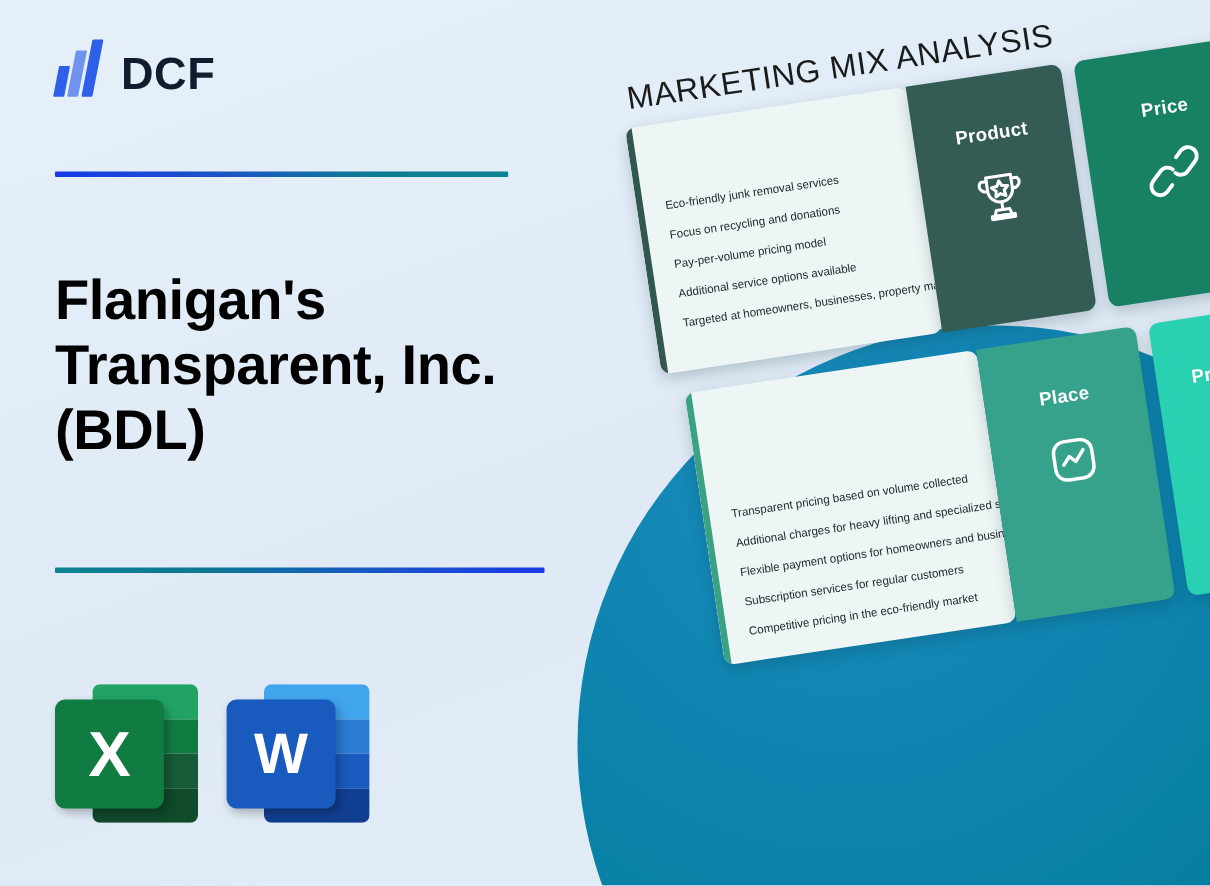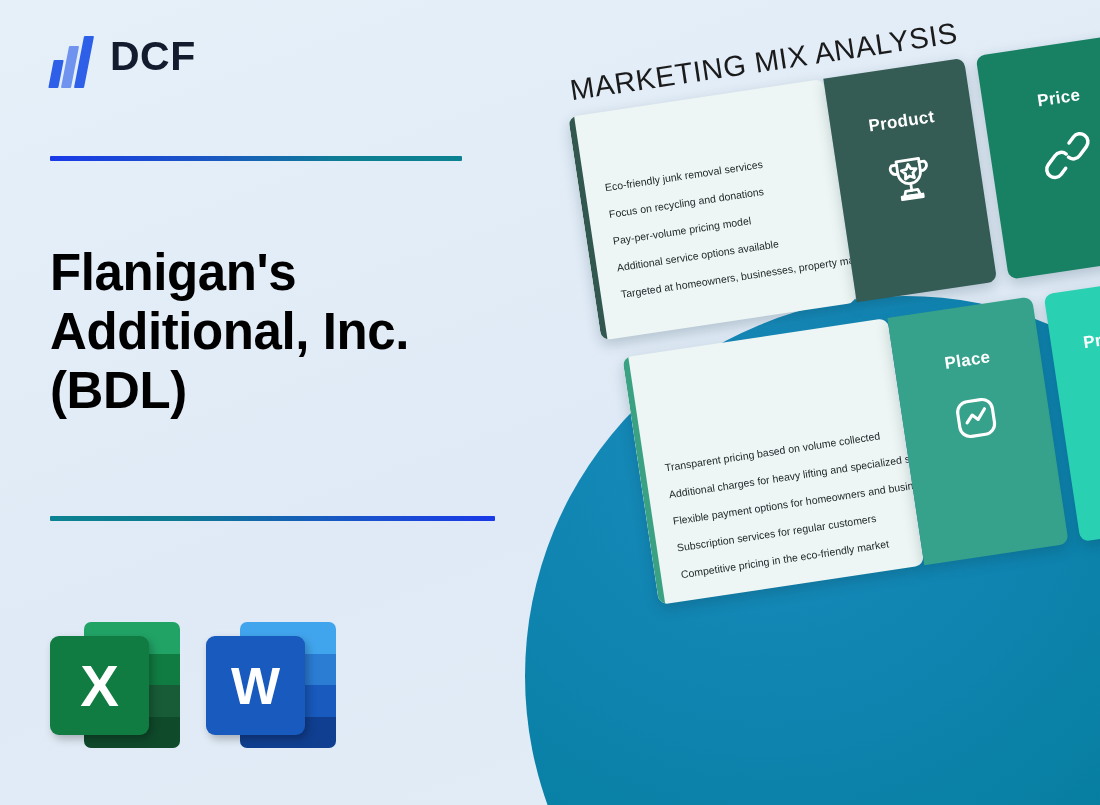--- a/index.html
+++ b/index.html
@@ -32,21 +32,21 @@
     width: 560px;
     height: 805px;
     z-index: 5;
   }
 
   .brand {
     position: absolute;
     left: 50px;
     top: 36px;
     display: flex;
-    align-items: flex-start;
+    align-items: flex-end;
     gap: 14px;
   }
   .brand-mark {
     width: 46px;
     height: 52px;
     position: relative;
   }
   .brand-mark .bar {
     position: absolute;
     bottom: 0;
@@ -303,21 +303,21 @@
       <div class="brand-mark">
         <span class="bar b1"></span>
         <span class="bar b2"></span>
         <span class="bar b3"></span>
       </div>
       <div class="brand-text">DCF</div>
     </div>
 
     <div class="rule top"></div>
 
-    <div class="page-title">Flanigan's Additional, Inc. (BDL)</div>
+    <div class="page-title">Flanigan's Transparent, Inc. (BDL)</div>
 
     <div class="rule bottom"></div>
 
     <div class="file-icons">
       <div class="office-icon excel">
         <div class="sheet">
           <i></i>
             <i></i>
             <i></i>
             <i></i>

